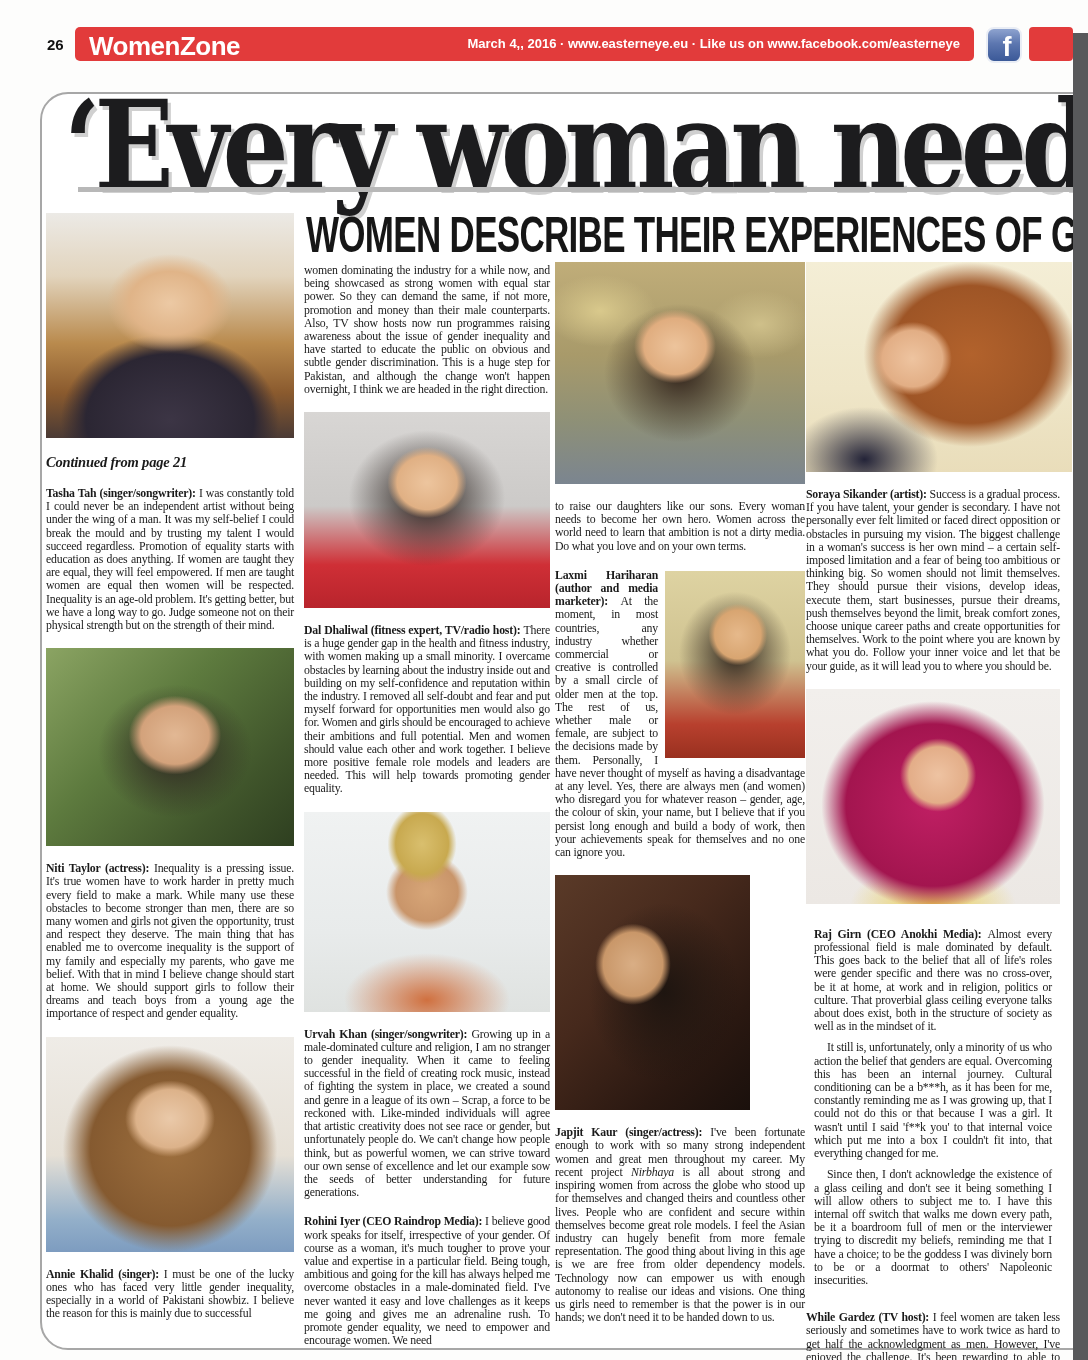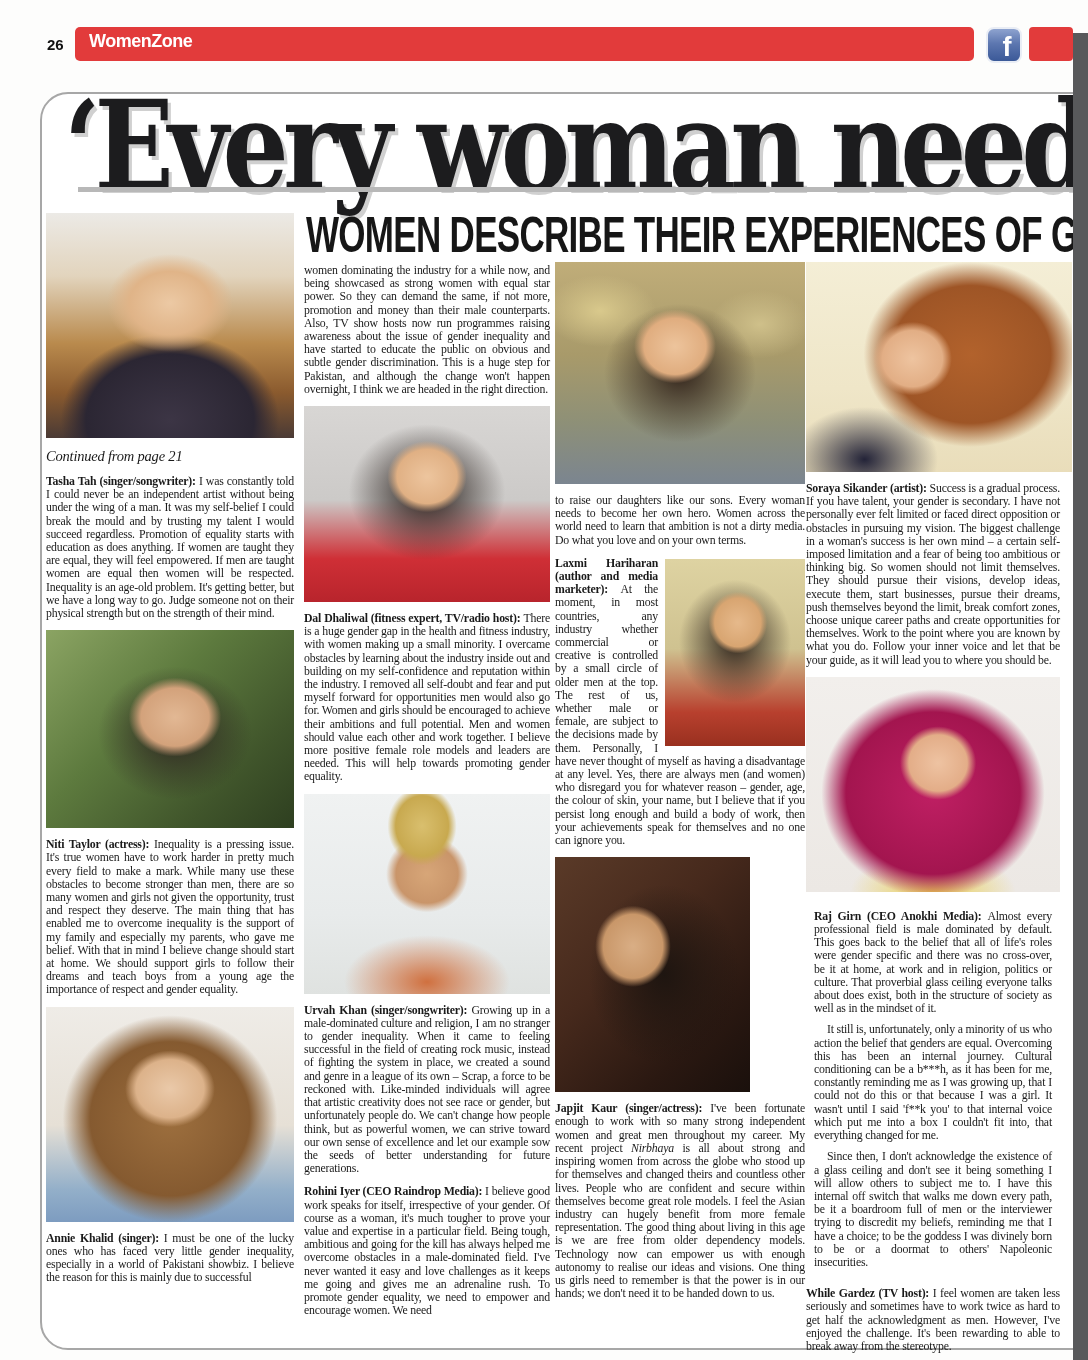--- a/index.html
+++ b/index.html
@@ -7,21 +7,21 @@
     width:1088px;height:1360px;position:relative;overflow:hidden;
     background:#fdfdfc;
     font-family:"Liberation Serif",serif;color:#1a1a1a;
   }
   
   .page-number{position:absolute;left:34px;top:36px;font-family:"Liberation Sans",sans-serif;
     font-weight:bold;font-size:15px;color:#111;margin-left:13px;}
   .masthead-bar{position:absolute;left:75px;top:27px;width:899px;height:34px;
     background:#e23b3b;border-radius:5px;z-index:2;}
   .masthead-title{position:absolute;left:14px;top:4px;color:#fff;
-    font-family:"Liberation Sans",sans-serif;font-weight:bold;font-size:18px;letter-spacing:-0.5px;}
+    font-family:"Liberation Sans",sans-serif;font-weight:bold;font-size:26px;letter-spacing:-0.5px;}
   .masthead-dateline{position:absolute;right:14px;top:9px;color:#fff;
     font-family:"Liberation Sans",sans-serif;font-weight:bold;font-size:13px;}
   .fb-icon{position:absolute;left:986px;top:27px;width:36px;height:36px;border-radius:8px;
     background:linear-gradient(180deg,#8ea3cf 0%,#5d77b0 45%,#3b5998 100%);
     border:2px solid #e9edf5;box-sizing:border-box;z-index:3;
     color:#fff;font-family:"Liberation Sans",sans-serif;font-weight:bold;font-size:27px;
     text-align:center;line-height:36px;text-indent:6px;overflow:hidden;}
   .masthead-bar-end{position:absolute;left:1029px;top:27px;width:44px;height:34px;
     background:#e23b3b;border-radius:4px;z-index:2;}
   
@@ -32,30 +32,30 @@
   
   .main-headline{position:absolute;left:64px;top:84px;z-index:1;white-space:nowrap;
     font-family:"DejaVu Serif",serif;font-weight:bold;font-size:124px;line-height:1;
     letter-spacing:-7px;color:#1c1c1e;text-shadow:4px 4px 0 rgba(120,120,120,.35);}
   .main-headline .squeeze{display:inline-block;transform:scaleX(.84);transform-origin:0 0;}
   .headline-rule{position:absolute;left:78px;top:187px;width:995px;height:5px;background:#b8b8b8;z-index:1;}
   .sub-headline{position:absolute;left:306px;top:210px;z-index:1;white-space:nowrap;
     font-family:"Liberation Sans",sans-serif;font-weight:bold;font-size:50px;line-height:1;color:#161616;}
   .sub-headline .squeeze{display:inline-block;transform:scaleX(.70);transform-origin:0 0;letter-spacing:-1px;}
   
-  .col{position:absolute;bottom:8px;display:flex;flex-direction:column;gap:10px;z-index:1;}
+  .col{position:absolute;bottom:8px;display:flex;flex-direction:column;gap:16px;z-index:1;}
   .col-1{left:46px;top:213px;width:248px;}
   .col-2{left:304px;top:264px;width:246px;}
   .col-3{left:555px;top:262px;width:250px;}
   .col-4{left:806px;top:262px;width:254px;}
   .para{font-size:11.8px;line-height:1.12;letter-spacing:-0.2px;text-align:justify;}
   .para p{margin:8px;}
   .para .indent{text-indent:13px;}
   .lead{font-weight:bold;}
-  .continued-note{font-weight:normal;font-style:italic;font-size:14.5px;letter-spacing:-0.2px;}
+  .continued-note{font-weight:bold;font-style:italic;font-size:14.5px;letter-spacing:-0.2px;}
   
   .photo{flex-shrink:0;width:100%;}
   .photo-tasha{height:225px;background:
     radial-gradient(90px 70px at 50% 40%,#ecc9a4 0%,#e0b488 45%,rgba(0,0,0,0) 70%),
     radial-gradient(140px 110px at 50% 92%,#3c3545 0%,#2b2633 60%,rgba(0,0,0,0) 78%),
     linear-gradient(180deg,#eceae6 0%,#e2d4bd 28%,#b98a4d 58%,#8a5a2e 80%,#4a3a35 100%);}
   .photo-niti{height:198px;background:
     radial-gradient(68px 58px at 52% 44%,#e2b894 0%,#d3a27b 50%,rgba(0,0,0,0) 68%),
     radial-gradient(110px 95px at 52% 52%,#2e2522 0%,rgba(0,0,0,0) 70%),
     linear-gradient(135deg,#8ba463 0%,#5d7a3e 40%,#40552b 75%,#2e3f20 100%);}
@@ -96,20 +96,21 @@
     radial-gradient(145px 135px at 50% 54%,#bf1f63 0%,#a3154f 60%,rgba(0,0,0,0) 77%),
     radial-gradient(115px 55px at 50% 100%,#eacf52 0%,rgba(0,0,0,0) 72%),
     linear-gradient(180deg,#f2efec 0%,#ece8e4 100%);}
 </style>
 </head>
 <body>
 
 <div class="page-number">26</div>
 <div class="masthead-bar">
   <span class="masthead-title">WomenZone</span>
+  <span class="masthead-dateline">March 4,, 2016 · www.easterneye.eu · Like us on www.facebook.com/easterneye</span>
 </div>
 <div class="fb-icon">f</div>
 <div class="masthead-bar-end"></div>
 
 <div class="article-border-box"></div>
 
 <div class="main-headline"><span class="squeeze">‘Every woman needs to</span></div>
 <div class="headline-rule"></div>
 <div class="sub-headline"><span class="squeeze">WOMEN DESCRIBE THEIR EXPERIENCES OF GENDER IN</span></div>
 

